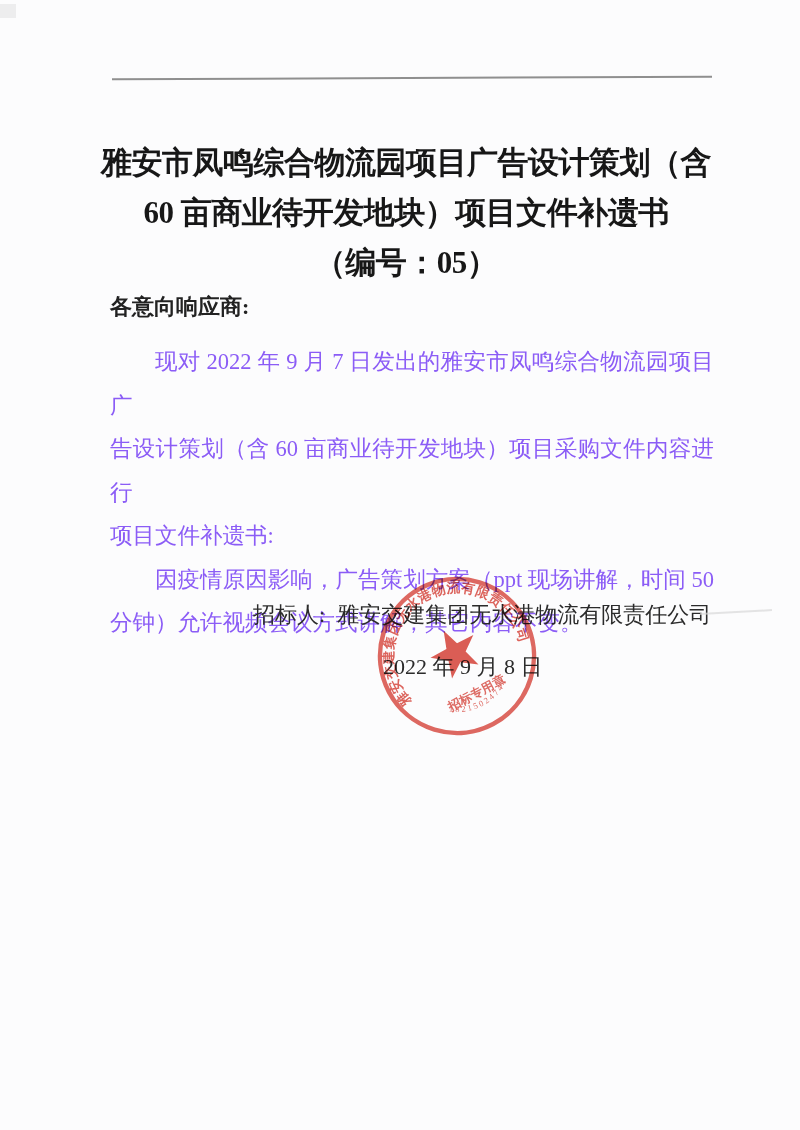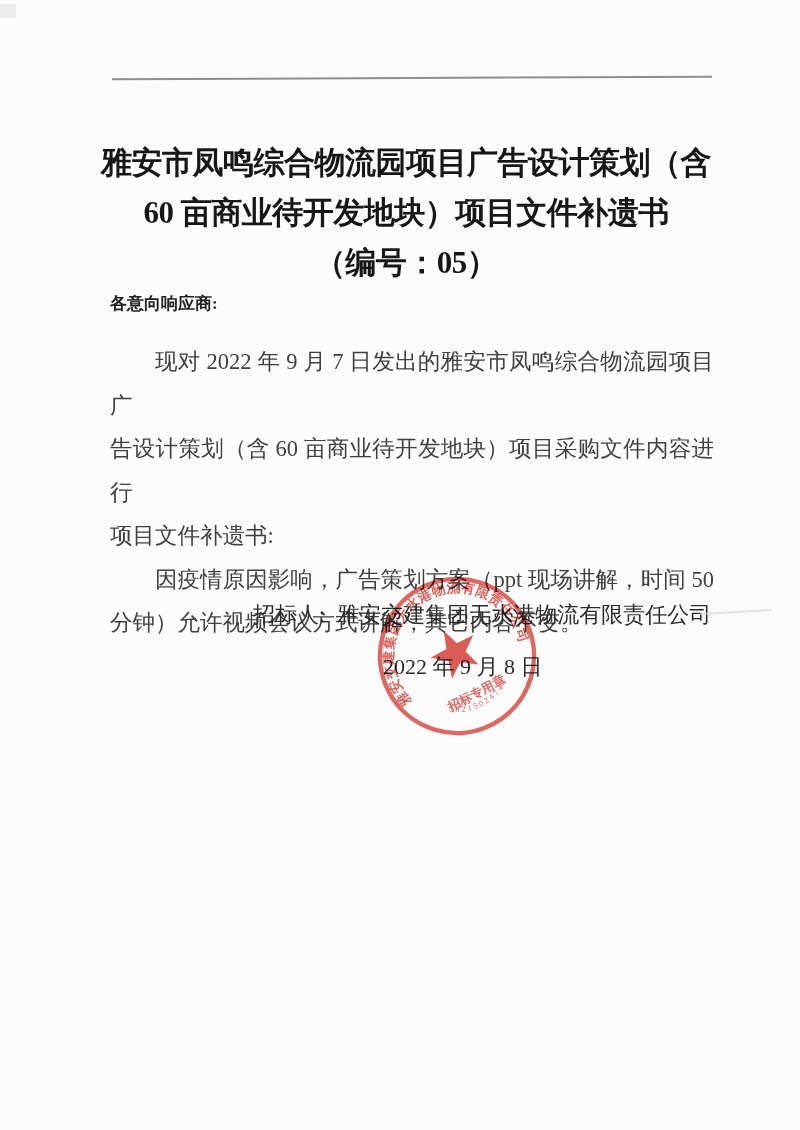--- a/index.html
+++ b/index.html
@@ -37,31 +37,31 @@
     text-align: center;
     font-weight: bold;
     font-size: 31px;
     line-height: 50px;
     color: #171717;
     letter-spacing: -0.5px;
   }
   .salutation {
     position: absolute;
     left: 110px; top: 292px;
-    font-size: 17px;
+    font-size: 22px;
     font-weight: bold;
     color: #222;
   }
   .body-block {
     position: absolute;
     left: 110px; top: 340px;
     width: 604px;
     font-size: 22.5px;
     line-height: 43.5px;
-    color: #404040;
+    color: #8b5cf6;
   }
   .body-line { white-space: nowrap; }
   .body-line.fill {
     white-space: normal;
     text-align: justify;
     text-align-last: justify;
   }
   .body-line.indent { text-indent: 2em; }
   .signature-line {
     position: absolute;

